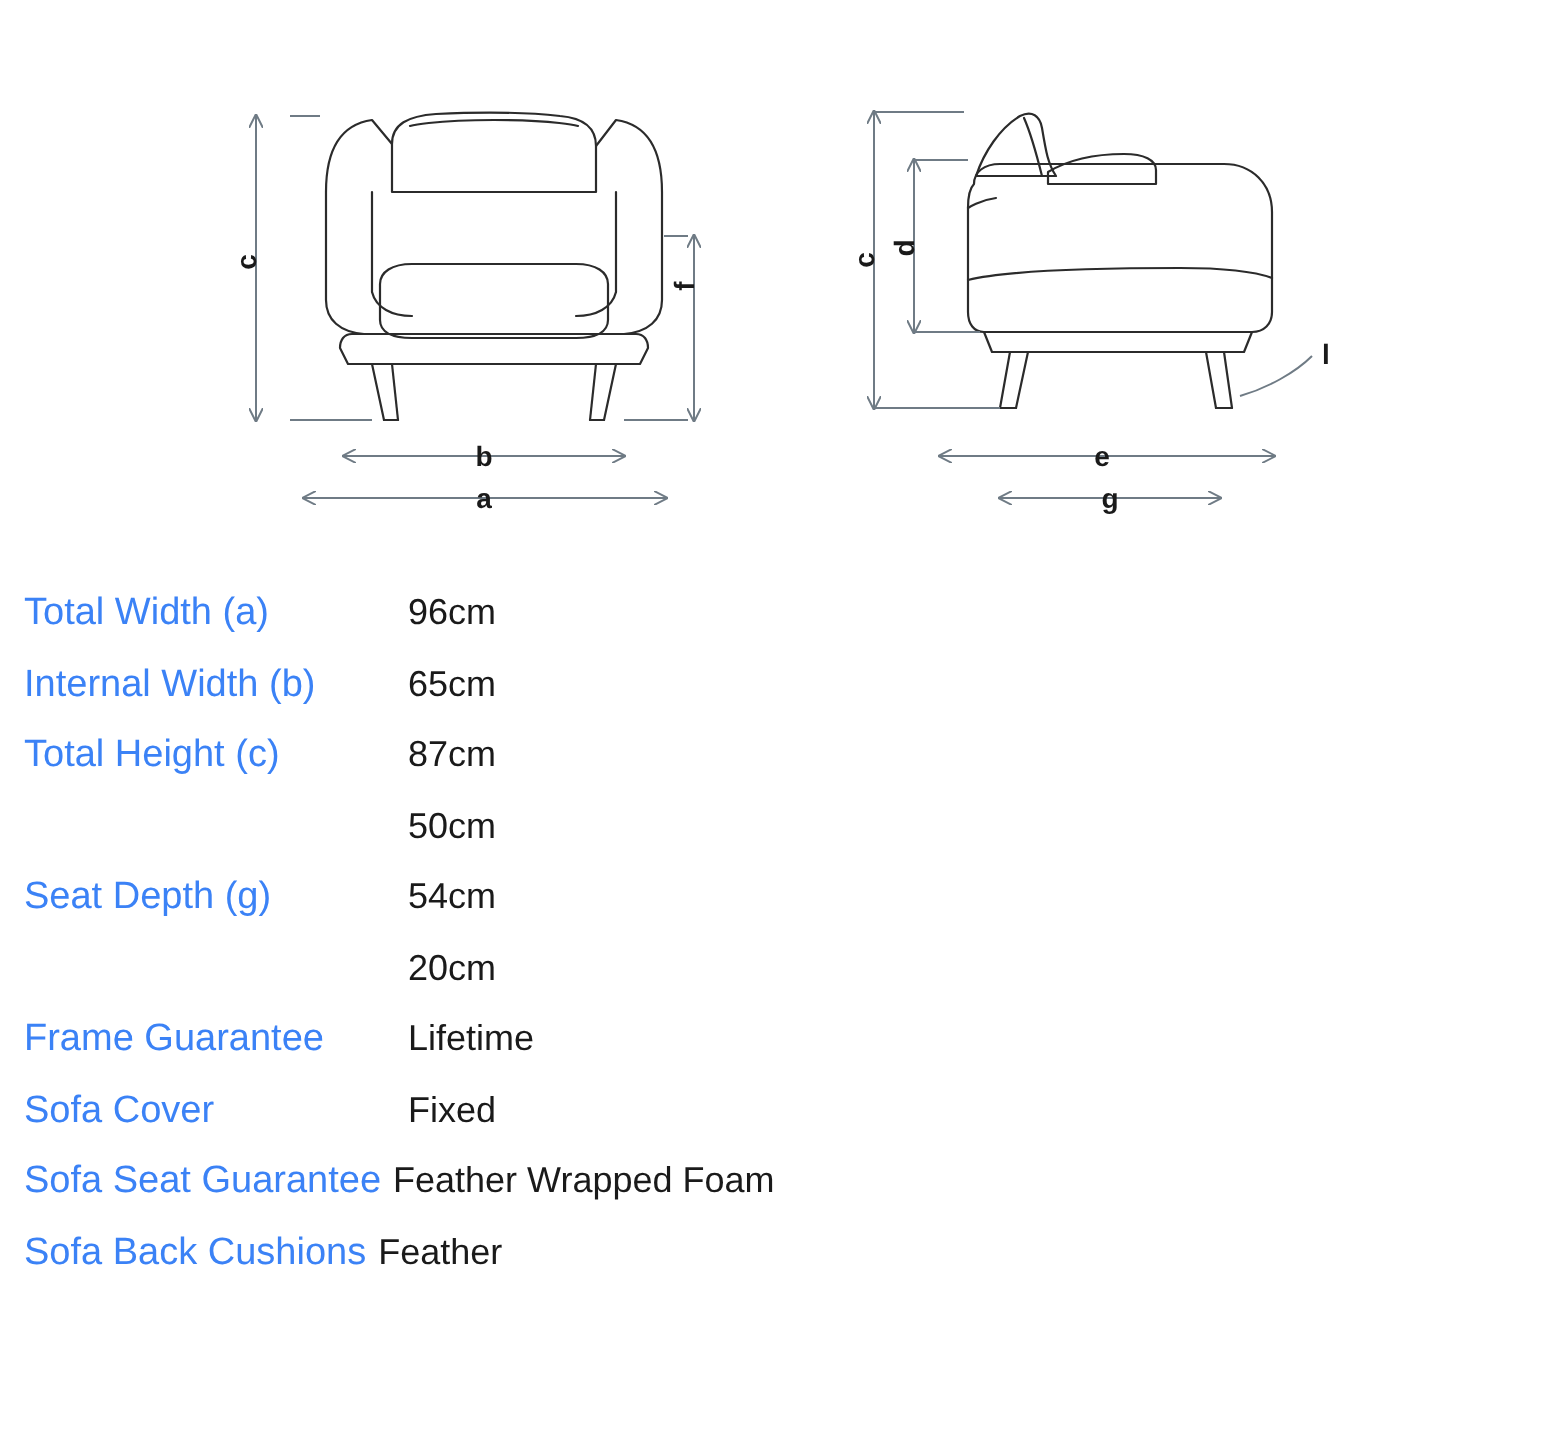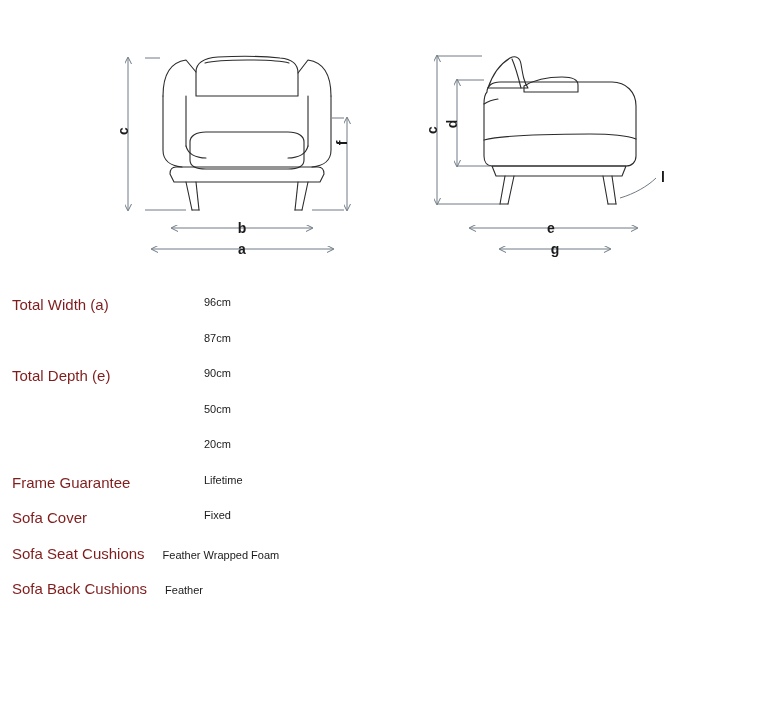--- a/index.html
+++ b/index.html
@@ -28,28 +28,28 @@
     left: 0;
     top: 296px;
     width: 780px;
   }
   .spec-row {
     display: flex;
     align-items: baseline;
     height: 35.5px;
   }
   .spec-label {
-    font-size: 15px;
-    color: #7f1d1d;
+    font-size: 19px;
+    color: #3b82f6;
     padding-left: 12px;
     white-space: nowrap;
     font-family: "Liberation Sans", sans-serif;
   }
   .spec-value {
-    font-size: 11px;
+    font-size: 18px;
     color: #1a1a1a;
     padding-left: 6px;
     white-space: nowrap;
     font-family: "Liberation Sans", sans-serif;
     text-align: center;
   }
   
   .spec-row .spec-value {
     margin-left: auto;
   }
@@ -58,21 +58,21 @@
   }
   .spec-row .spec-label {
     min-width: 0;
   }
   .col-fixed .spec-value {
     position: absolute;
     left: 198px;
     margin-left: 0;
   }
   .col-flow .spec-value {
-    margin-left: 12px;
+    margin-left: 0;
   }
 </style>
 </head>
 <body>
 
 <div class="diagram-area">
   <svg width="780" height="280" viewBox="0 0 780 280" xmlns="http://www.w3.org/2000/svg">
     <defs>
       <marker id="arrHead" markerWidth="7" markerHeight="7" refX="6" refY="3.5" orient="auto">
         <path d="M0,0 L7,3.5 L0,7" fill="none" stroke="#6f7b85" stroke-width="1"></path>
@@ -190,52 +190,57 @@
   </svg>
 </div>
 
 <div class="spec-table">
 
   <div class="spec-row col-fixed">
     <span class="spec-label">Total Width (a)</span>
     <span class="spec-value">96cm</span>
   </div>
 
-
-  <div class="spec-row col-fixed">
+  <div class="spec-row col-fixed">
+    <span class="spec-label">Internal Width (b)</span>
+    <span class="spec-value">65cm</span>
+  </div>
+
+  <div class="spec-row col-fixed">
+    <span class="spec-label">Total Height (c)</span>
     <span class="spec-value">87cm</span>
   </div>
 
 
-  <div class="spec-row col-fixed">
-    <span class="spec-label">Total Depth (e)</span>
-    <span class="spec-value">90cm</span>
-  </div>
 
   <div class="spec-row col-fixed">
     <span class="spec-value">50cm</span>
   </div>
 
+  <div class="spec-row col-fixed">
+    <span class="spec-label">Seat Depth (g)</span>
+    <span class="spec-value">54cm</span>
+  </div>
 
   <div class="spec-row col-fixed">
     <span class="spec-value">20cm</span>
   </div>
 
   <div class="spec-row col-fixed">
     <span class="spec-label">Frame Guarantee</span>
     <span class="spec-value">Lifetime</span>
   </div>
 
   <div class="spec-row col-fixed">
     <span class="spec-label">Sofa Cover</span>
     <span class="spec-value">Fixed</span>
   </div>
 
   <div class="spec-row col-flow">
-    <span class="spec-label">Sofa Seat Cushions</span>
+    <span class="spec-label">Sofa Seat Guarantee</span>
     <span class="spec-value">Feather Wrapped Foam</span>
   </div>
 
   <div class="spec-row col-flow">
     <span class="spec-label">Sofa Back Cushions</span>
     <span class="spec-value">Feather</span>
   </div>
 
 </div>
 

